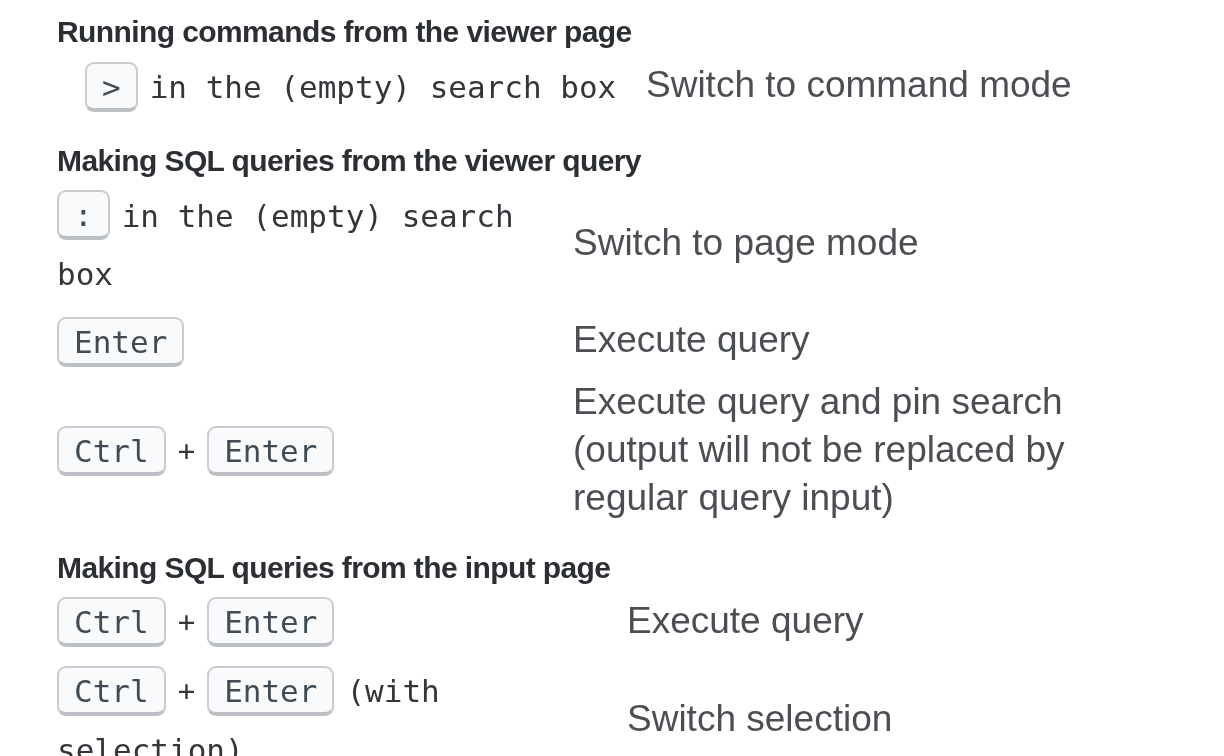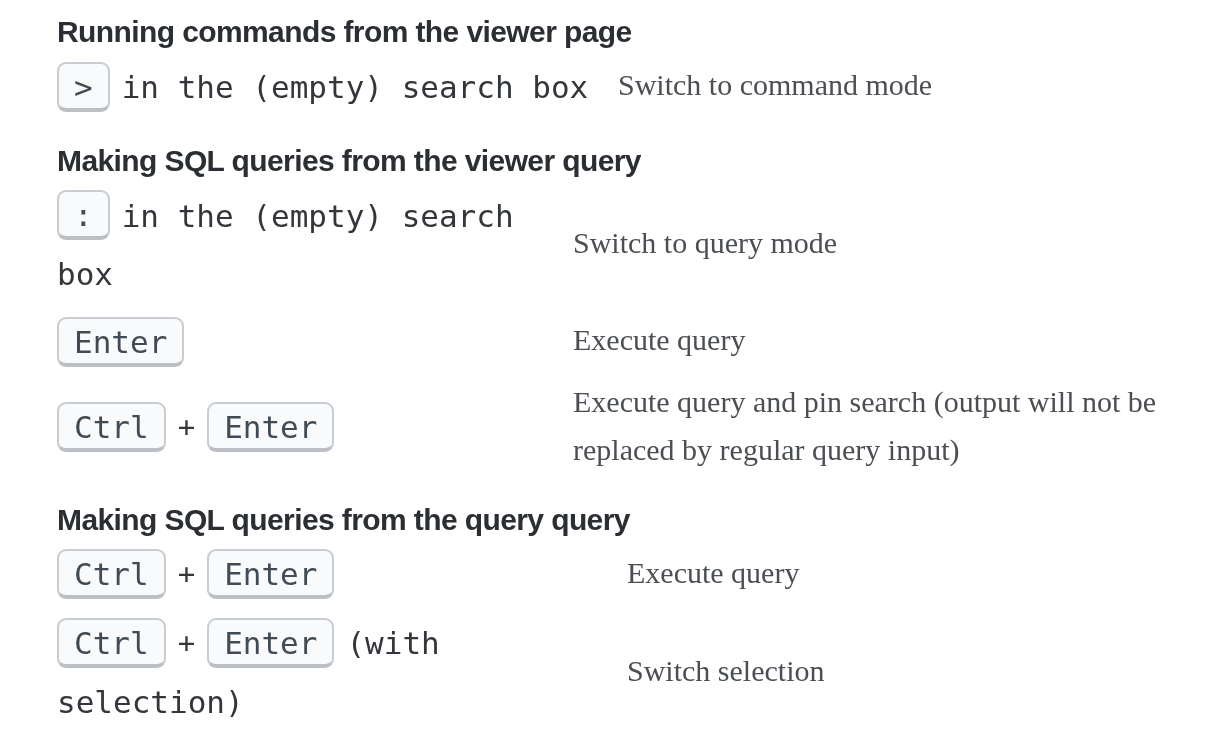--- a/index.html
+++ b/index.html
@@ -33,27 +33,27 @@
     margin: 6px 0 10px 0;
   }
   .keys-cell {
     flex: none;
     font-family: "DejaVu Sans Mono", monospace;
     font-size: 31px;
     line-height: 56px;
     color: var(--mono-color, #33363a);
     word-wrap: normal;
   }
-  .s1 .keys-cell { width: 561px; }
+  .s1 .keys-cell { width: 561px; margin-left: 28px; }
   .s2 .keys-cell { width: 516px; }
   .s3 .keys-cell { width: 570px; }
   .desc-cell {
     flex: 1;
-    font-family: Liberation Serif, serif;
-    font-size: 30px;
+    font-family: Liberation Sans, sans-serif;
+    font-size: 37px;
     line-height: 48px;
     color: var(--desc-color, #4b4e53);
   }
   kbd {
     display: inline-block;
     box-sizing: border-box;
     height: 50px;
     line-height: 46px;
     padding: 0 15px;
     background: var(--kbd-bg, #f9fafb);
@@ -93,40 +93,40 @@
     </div>
   </div>
 
   <div class="section s2">
     <div class="section-heading">Making SQL queries from the viewer query</div>
 
     <div class="shortcut-row">
       <div class="keys-cell">
         <kbd>:</kbd><span class="key-suffix">in the (empty) search box</span>
       </div>
-      <div class="desc-cell">Switch to query mode</div>
+      <div class="desc-cell">Switch to page mode</div>
     </div>
 
     <div class="shortcut-row">
       <div class="keys-cell">
         <kbd>Enter</kbd>
       </div>
       <div class="desc-cell">Execute query</div>
     </div>
 
     <div class="shortcut-row">
       <div class="keys-cell">
         <kbd>Ctrl</kbd><span class="key-separator">+</span><kbd>Enter</kbd>
       </div>
       <div class="desc-cell">Execute query and pin search (output will not be replaced by regular query input)</div>
     </div>
   </div>
 
   <div class="section s3">
-    <div class="section-heading">Making SQL queries from the query query</div>
+    <div class="section-heading">Making SQL queries from the input page</div>
 
     <div class="shortcut-row">
       <div class="keys-cell">
         <kbd>Ctrl</kbd><span class="key-separator">+</span><kbd>Enter</kbd>
       </div>
       <div class="desc-cell">Execute query</div>
     </div>
 
     <div class="shortcut-row">
       <div class="keys-cell">

